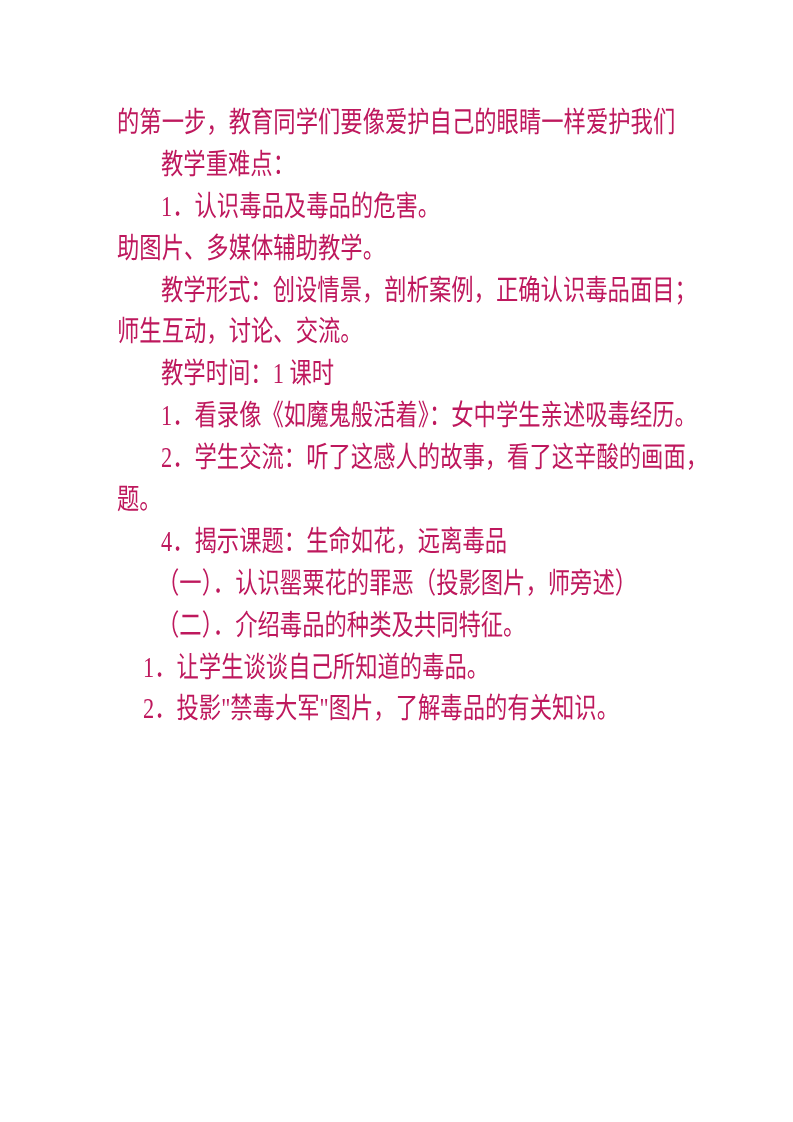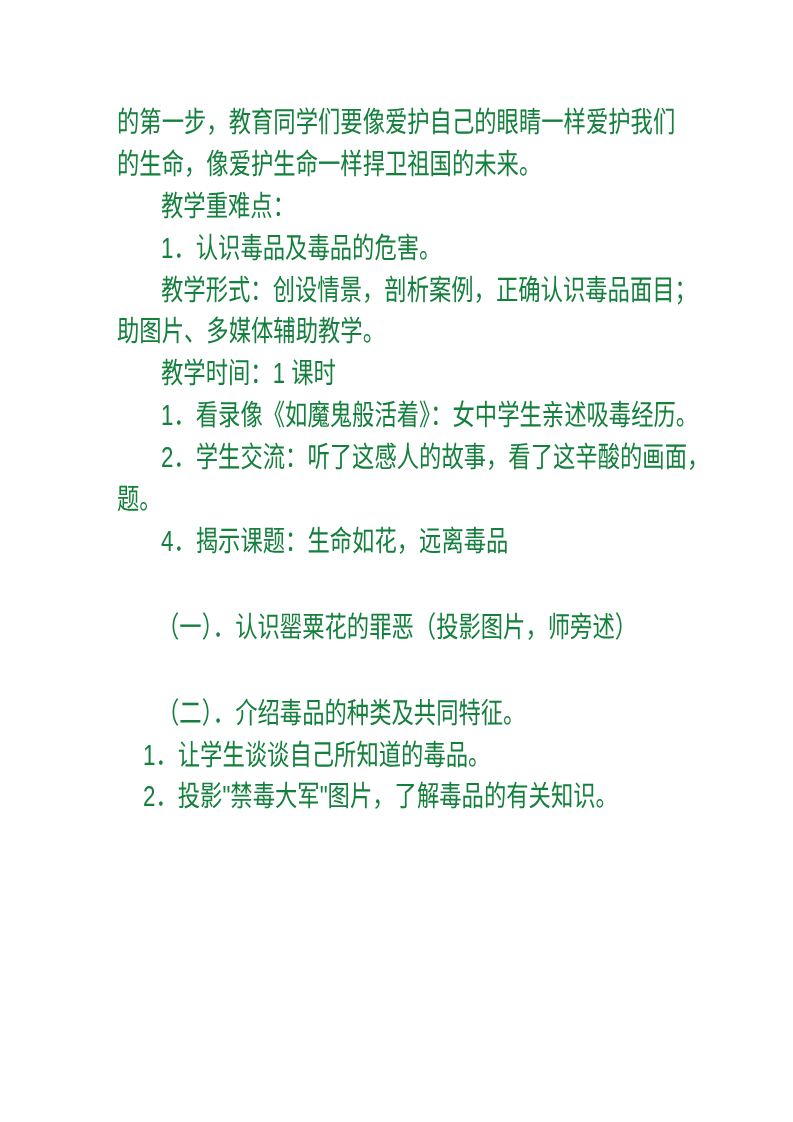--- a/index.html
+++ b/index.html
@@ -28,34 +28,34 @@
     font-size: 29px;
   }
   .line .txt {
     display: inline-block;
     transform: scaleX(0.77);
     transform-origin: 0 50%;
     white-space: nowrap;
   }
   .ind-none     { padding-left: 0; }
   .ind-standard { padding-left: 44px; }
-  .ind-paren    { padding-left: 40px; margin-top: 44px; }
+  .ind-paren    { padding-left: 40px; }
   .ind-small    { padding-left: 26px; }
 </style>
 </head>
 <body>
 
 <div class="page" style="background: rgb(255, 255, 255);">
-  <div class="doc" id="doc" style="color: #15803d;">
+  <div class="doc" id="doc" style="color: #be185d; font-family: Liberation Serif, serif;">
       <div class="line ind-none"><span class="txt">的第一步，教育同学们要像爱护自己的眼睛一样爱护我们</span></div>
-      <div class="line ind-none"><span class="txt">的生命，像爱护生命一样捍卫祖国的未来。</span></div>
       <div class="line ind-standard"><span class="txt">教学重难点：</span></div>
       <div class="line ind-standard"><span class="txt">1．认识毒品及毒品的危害。</span></div>
+      <div class="line ind-none"><span class="txt">助图片、多媒体辅助教学。</span></div>
       <div class="line ind-standard"><span class="txt">教学形式：创设情景，剖析案例，正确认识毒品面目；</span></div>
-      <div class="line ind-none"><span class="txt">助图片、多媒体辅助教学。</span></div>
+      <div class="line ind-none"><span class="txt">师生互动，讨论、交流。</span></div>
       <div class="line ind-standard"><span class="txt">教学时间：1 课时</span></div>
       <div class="line ind-standard"><span class="txt">1．看录像《如魔鬼般活着》：女中学生亲述吸毒经历。</span></div>
       <div class="line ind-standard"><span class="txt">2．学生交流：听了这感人的故事，看了这辛酸的画面，</span></div>
       <div class="line ind-none"><span class="txt">题。</span></div>
       <div class="line ind-standard"><span class="txt">4．揭示课题：生命如花，远离毒品</span></div>
       <div class="line ind-paren"><span class="txt">（一）．认识罂粟花的罪恶（投影图片，师旁述）</span></div>
       <div class="line ind-paren"><span class="txt">（二）．介绍毒品的种类及共同特征。</span></div>
       <div class="line ind-small"><span class="txt">1．让学生谈谈自己所知道的毒品。</span></div>
       <div class="line ind-small"><span class="txt">2．投影"禁毒大军"图片，了解毒品的有关知识。</span></div>
     </div>

